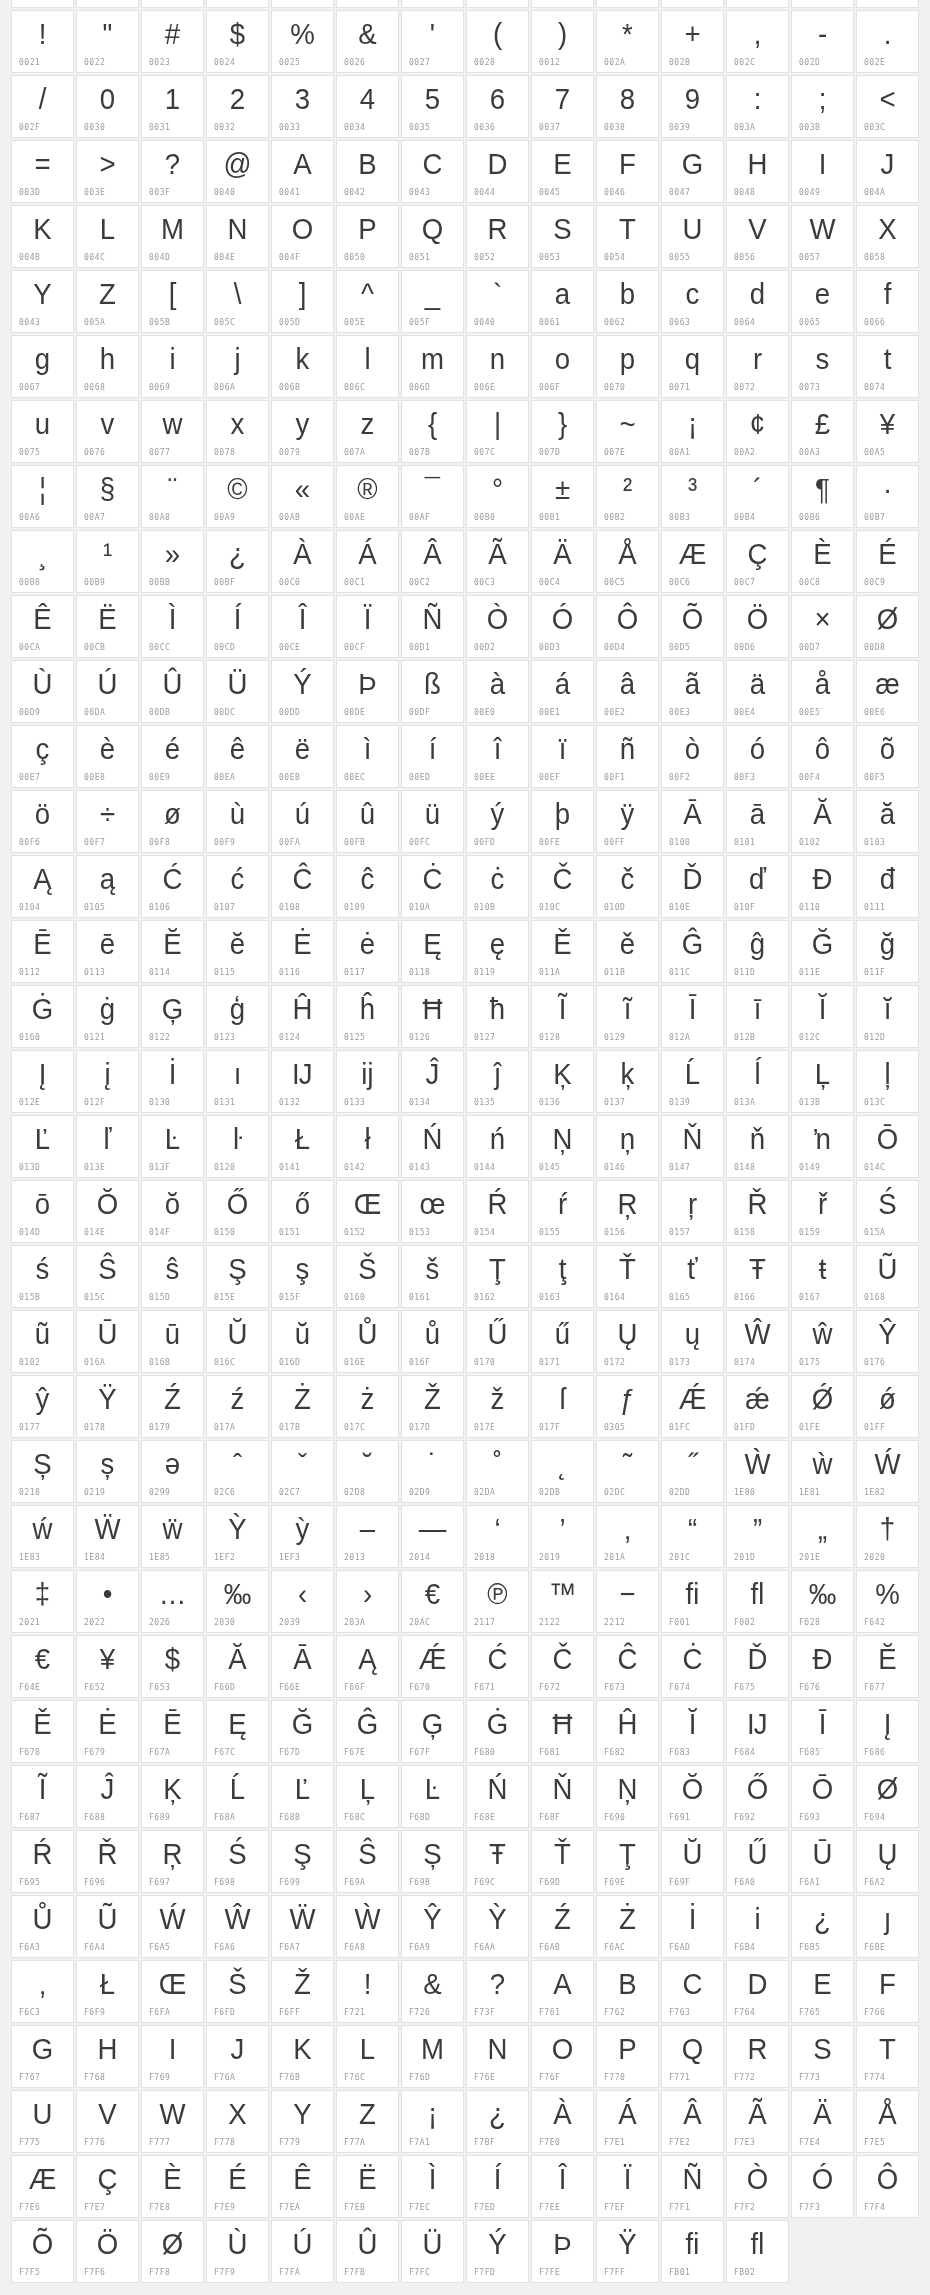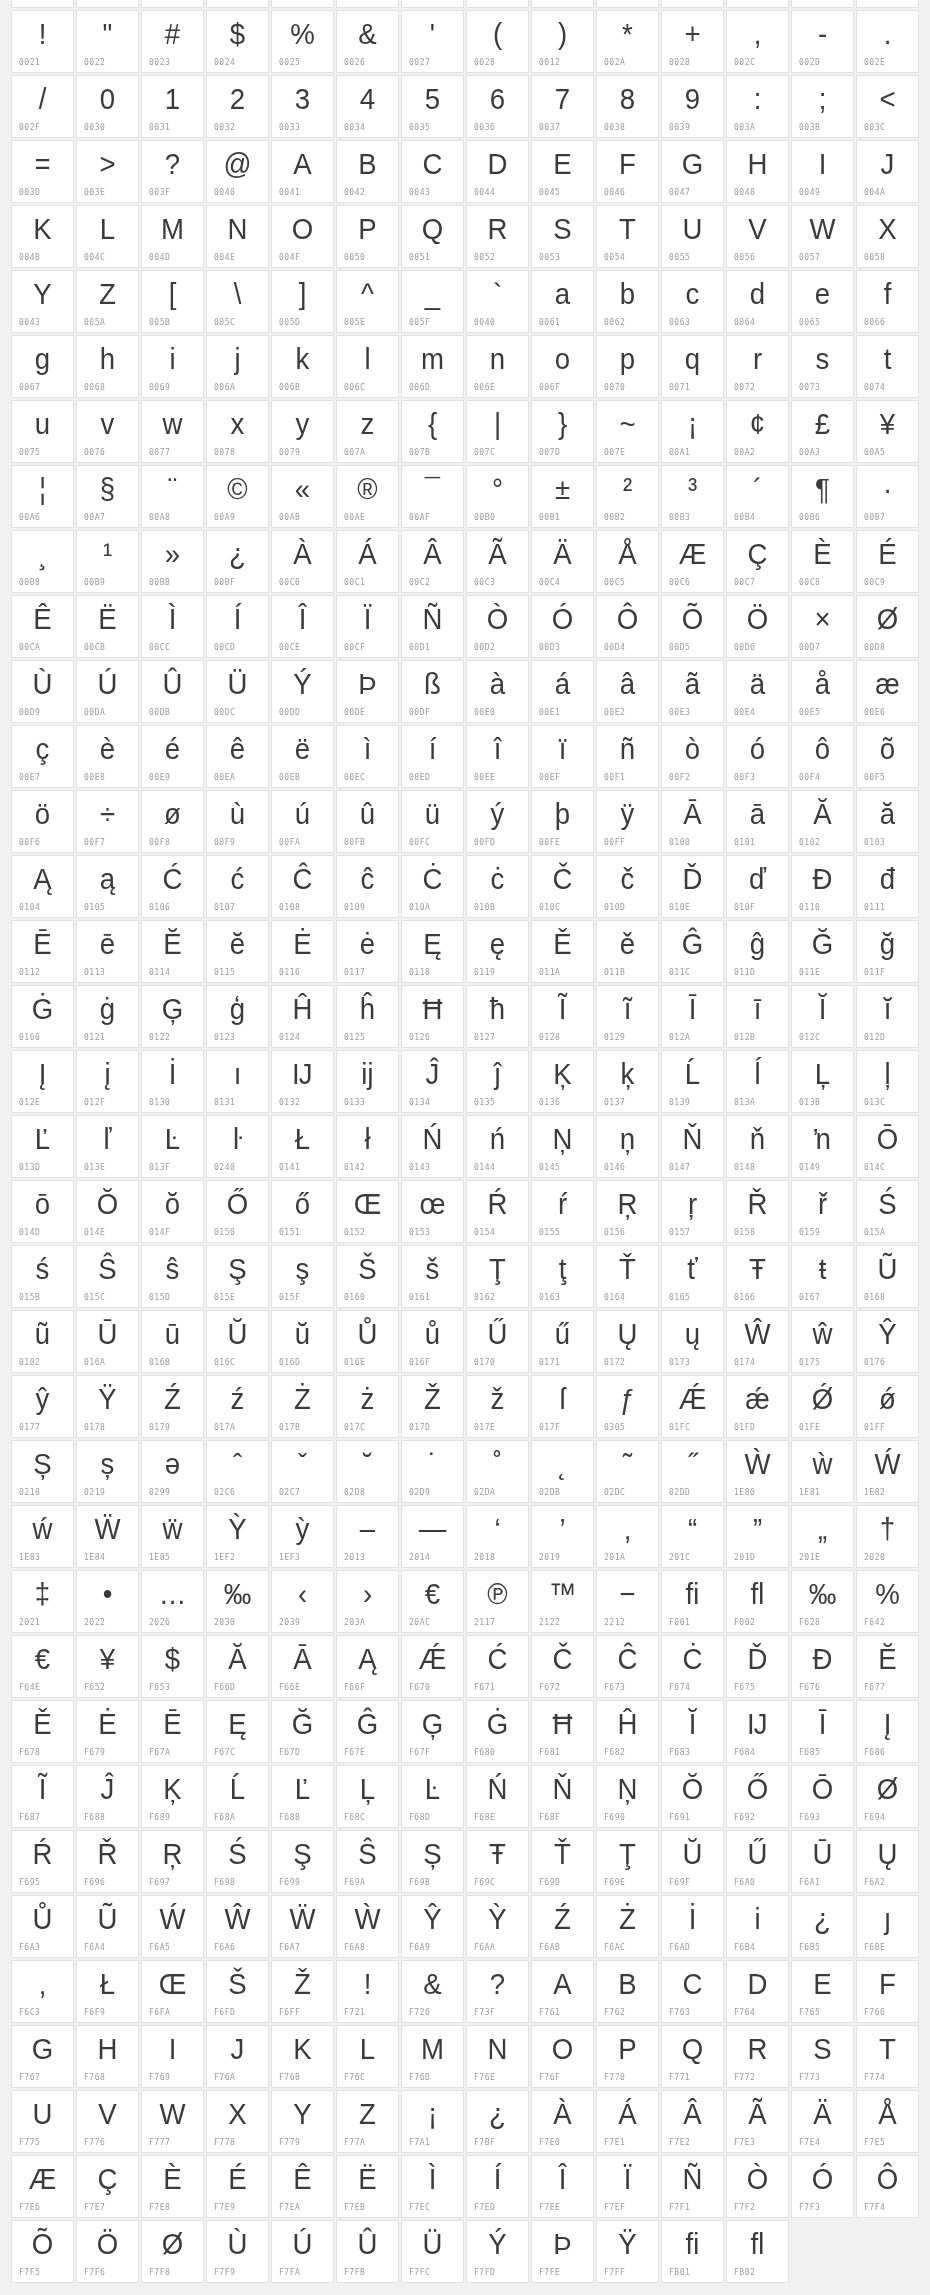--- a/index.html
+++ b/index.html
@@ -1063,21 +1063,21 @@
         <div class="cell">
           <div class="g">ľ</div>
           <div class="c">013E</div>
         </div>
         <div class="cell">
           <div class="g">Ŀ</div>
           <div class="c">013F</div>
         </div>
         <div class="cell">
           <div class="g">ŀ</div>
-          <div class="c">0240</div>
+          <div class="c">0120</div>
         </div>
         <div class="cell">
           <div class="g">Ł</div>
           <div class="c">0141</div>
         </div>
         <div class="cell">
           <div class="g">ł</div>
           <div class="c">0142</div>
         </div>
         <div class="cell">

